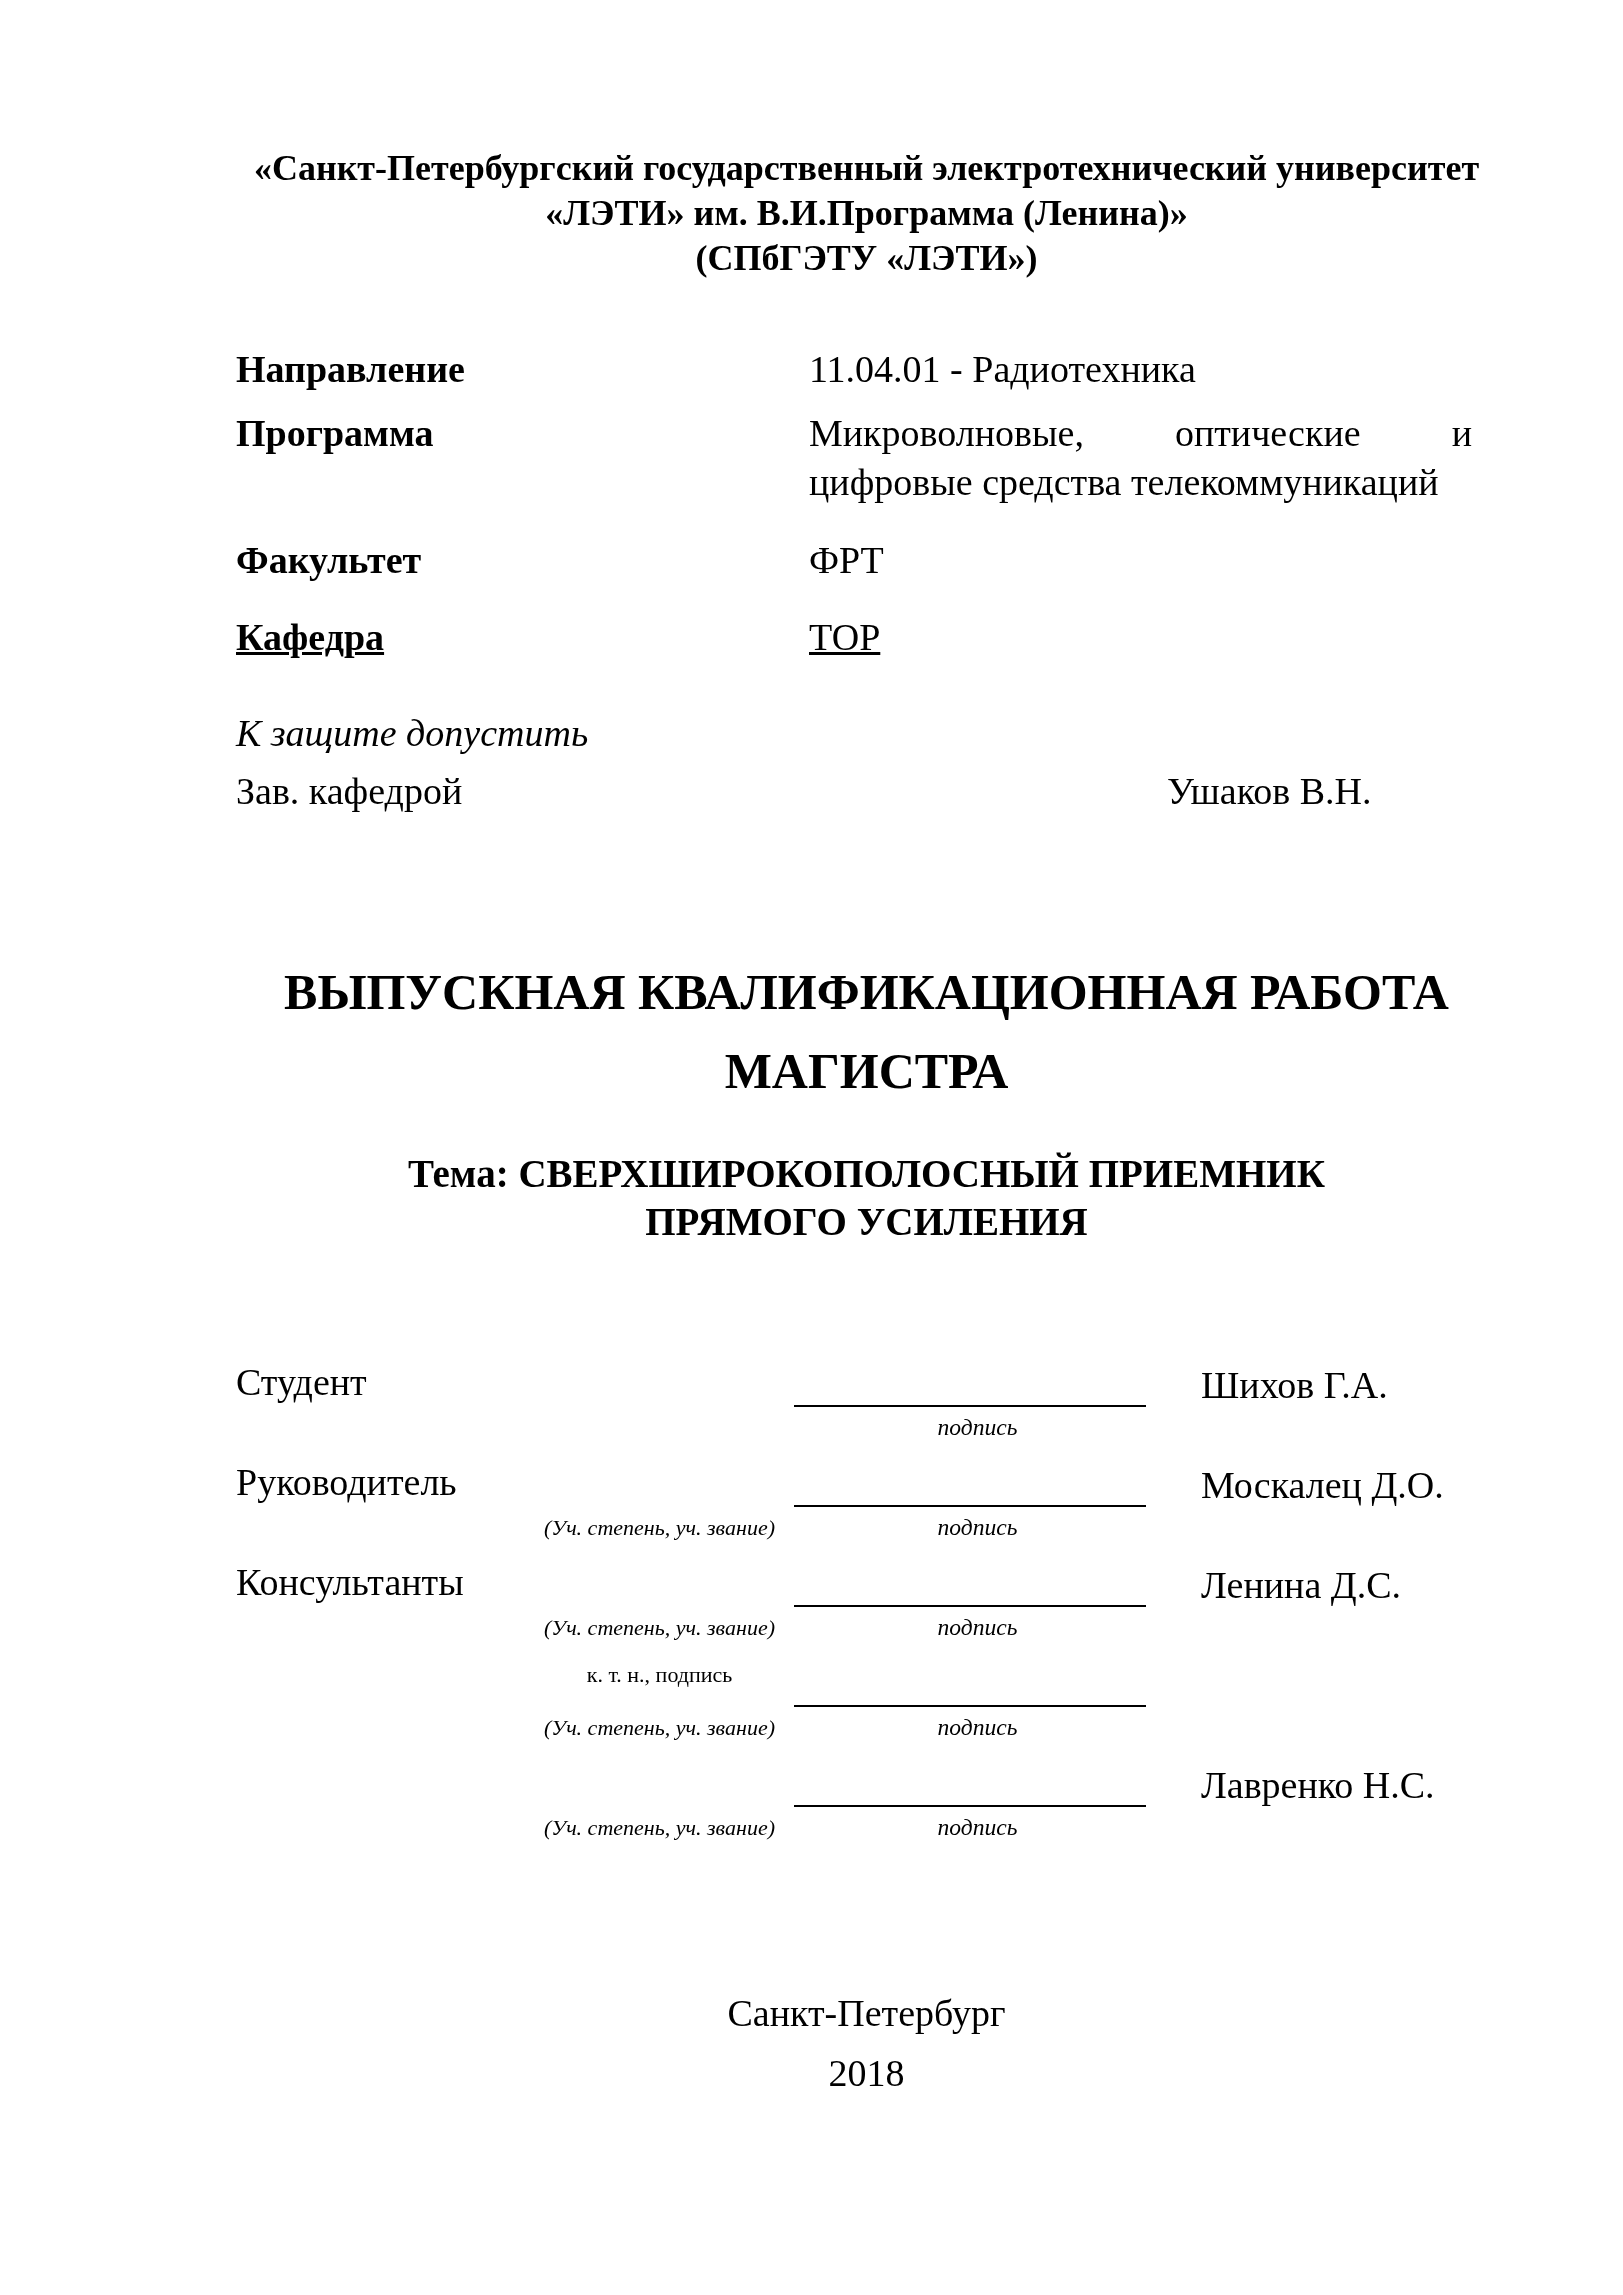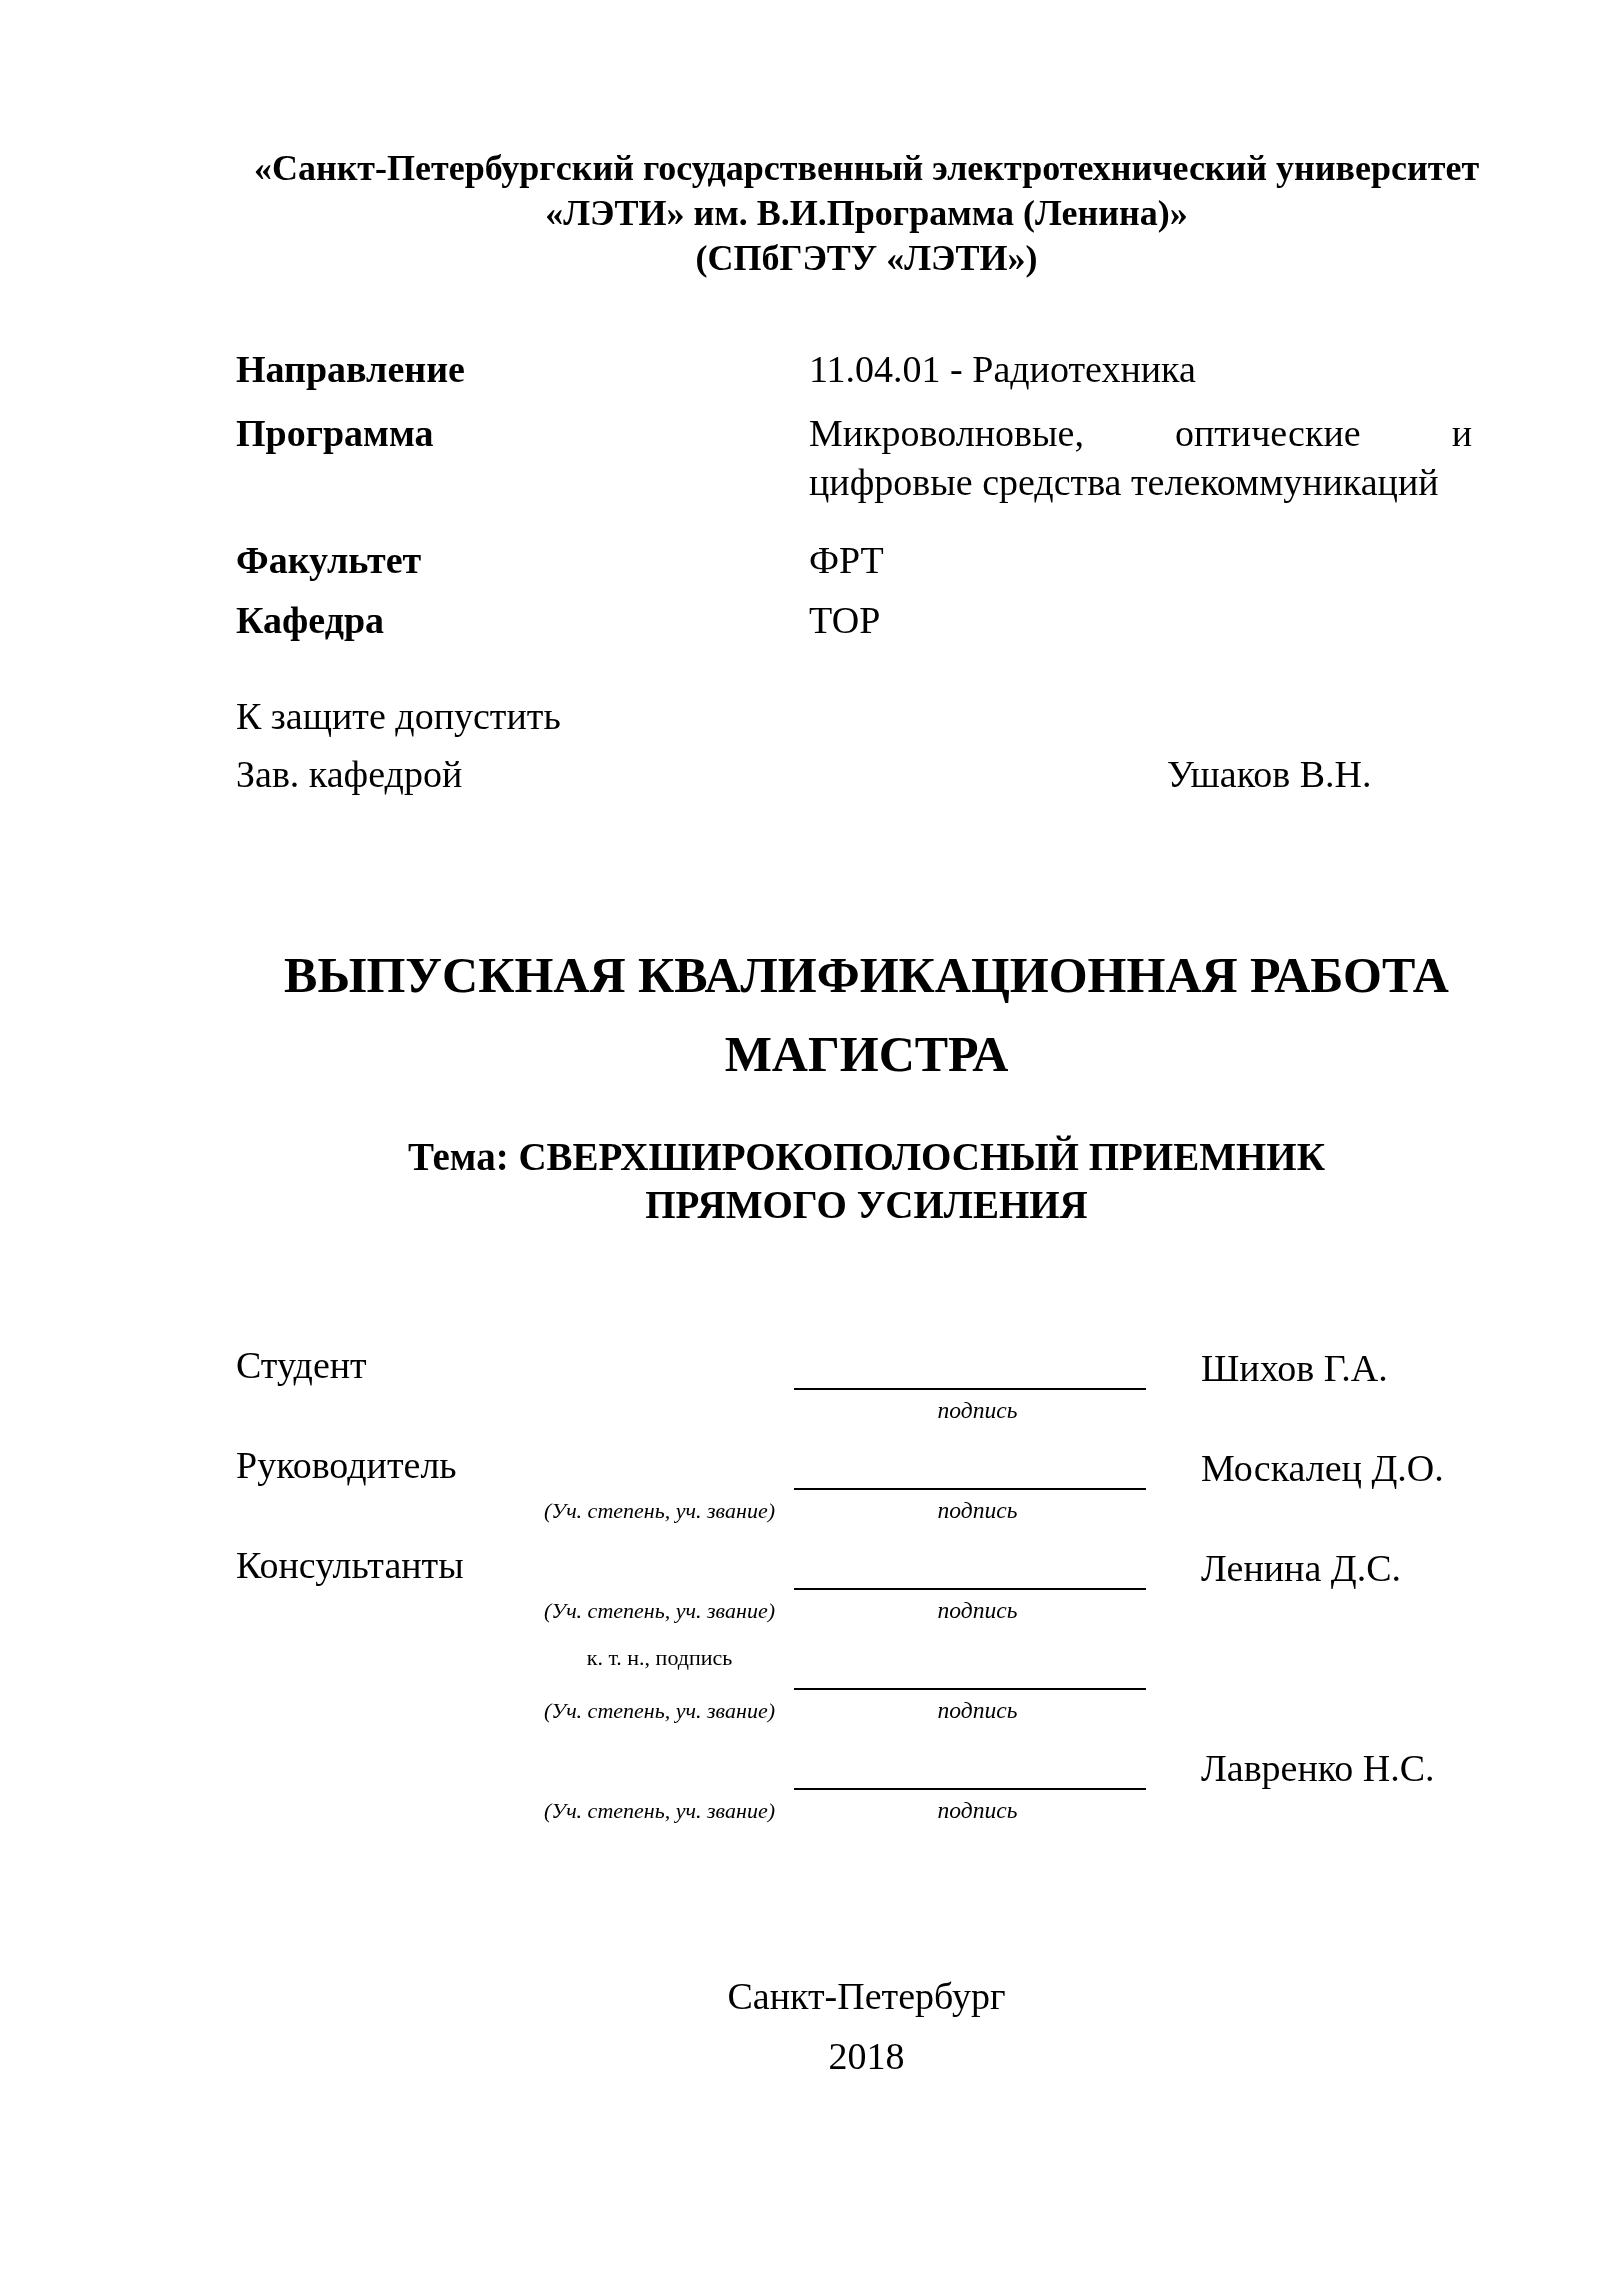--- a/index.html
+++ b/index.html
@@ -33,24 +33,24 @@
   .info { margin-top: 64px; }
   .irow {
     display: grid;
     grid-template-columns: 573px 663px;
     line-height: 49px;
   }
   .irow .lbl { font-weight: bold; }
   .irow .val { text-align: justify; }
   .irow.r2 { margin-top: 15px; }
   .irow.r3 { margin-top: 29px; }
-  .irow.r4 { margin-top: 11px; }
+  .irow.r4 { margin-top: 28px; text-decoration: underline; }
   
   .admission { margin-top: 47px; line-height: 49px; }
-  .adm1 { }
+  .adm1 { font-style: italic; }
   .adm2 { margin-top: 9.4px; display: flex; }
   .adm2 .head-name { margin-left: auto; width: 330px; }
   
   .title {
     margin: 137px 0 0 0;
     text-align: center;
     font-weight: bold;
     font-size: 50px;
     line-height: 79px;
   }

